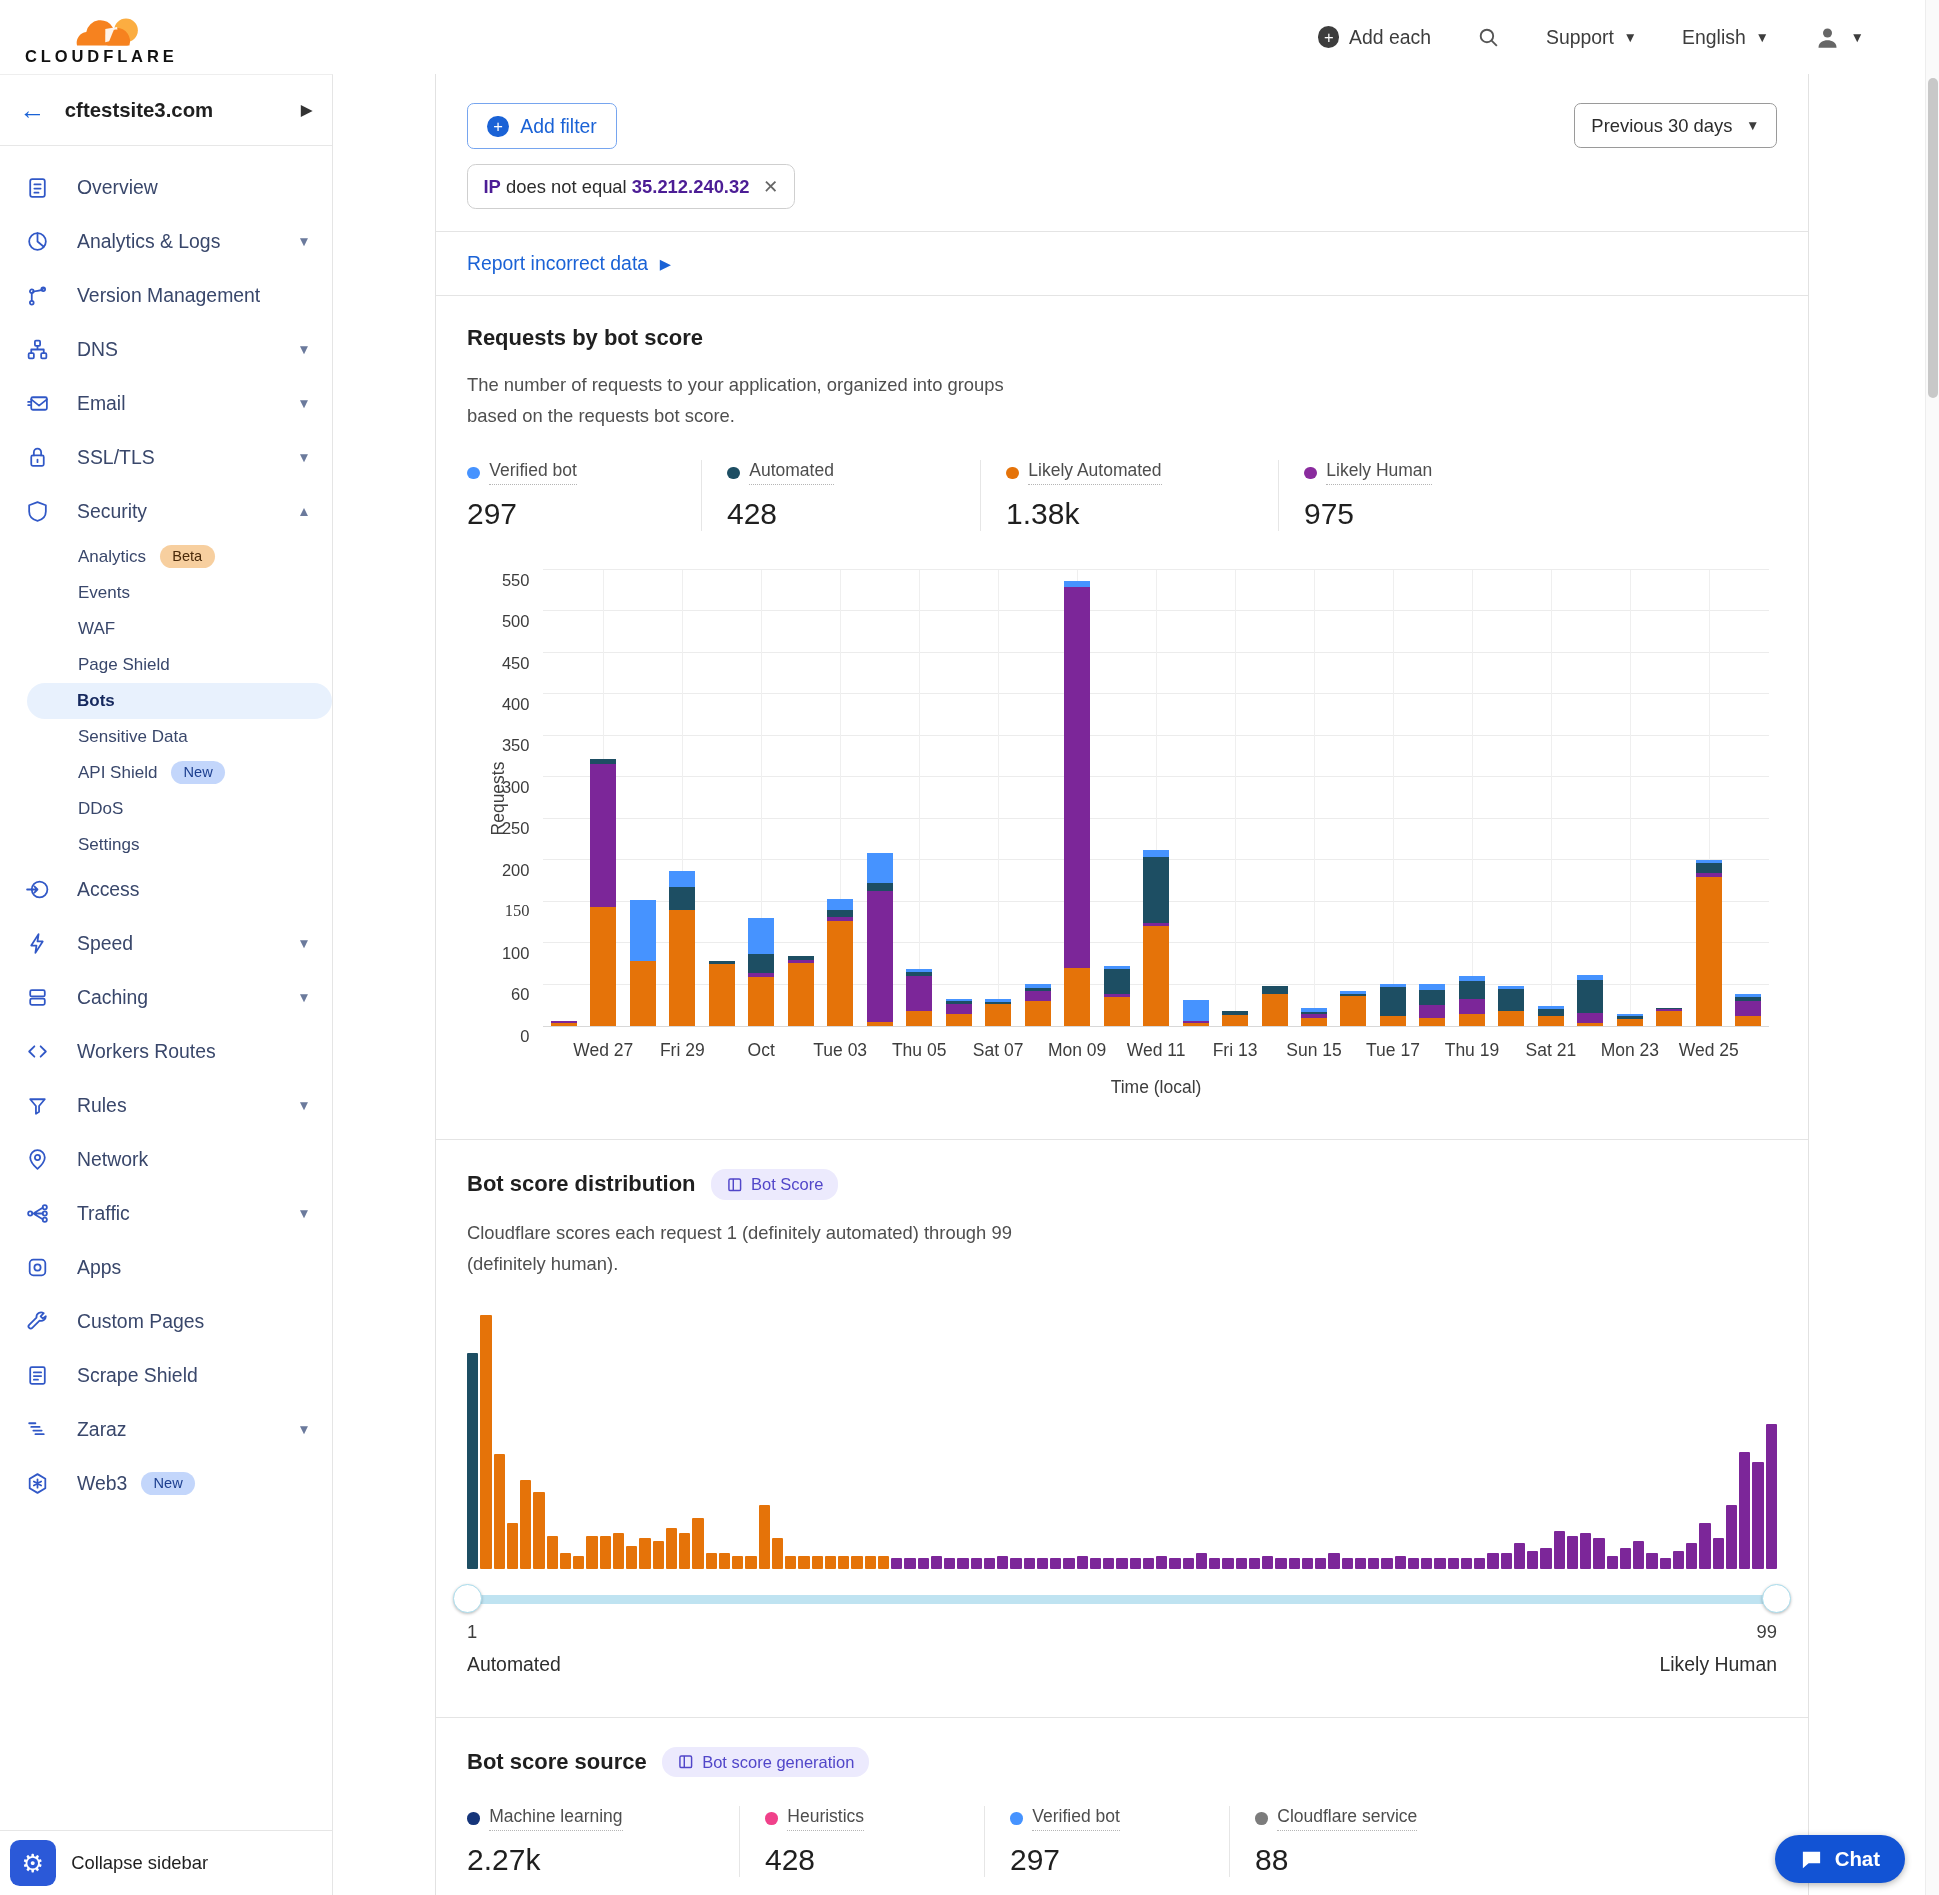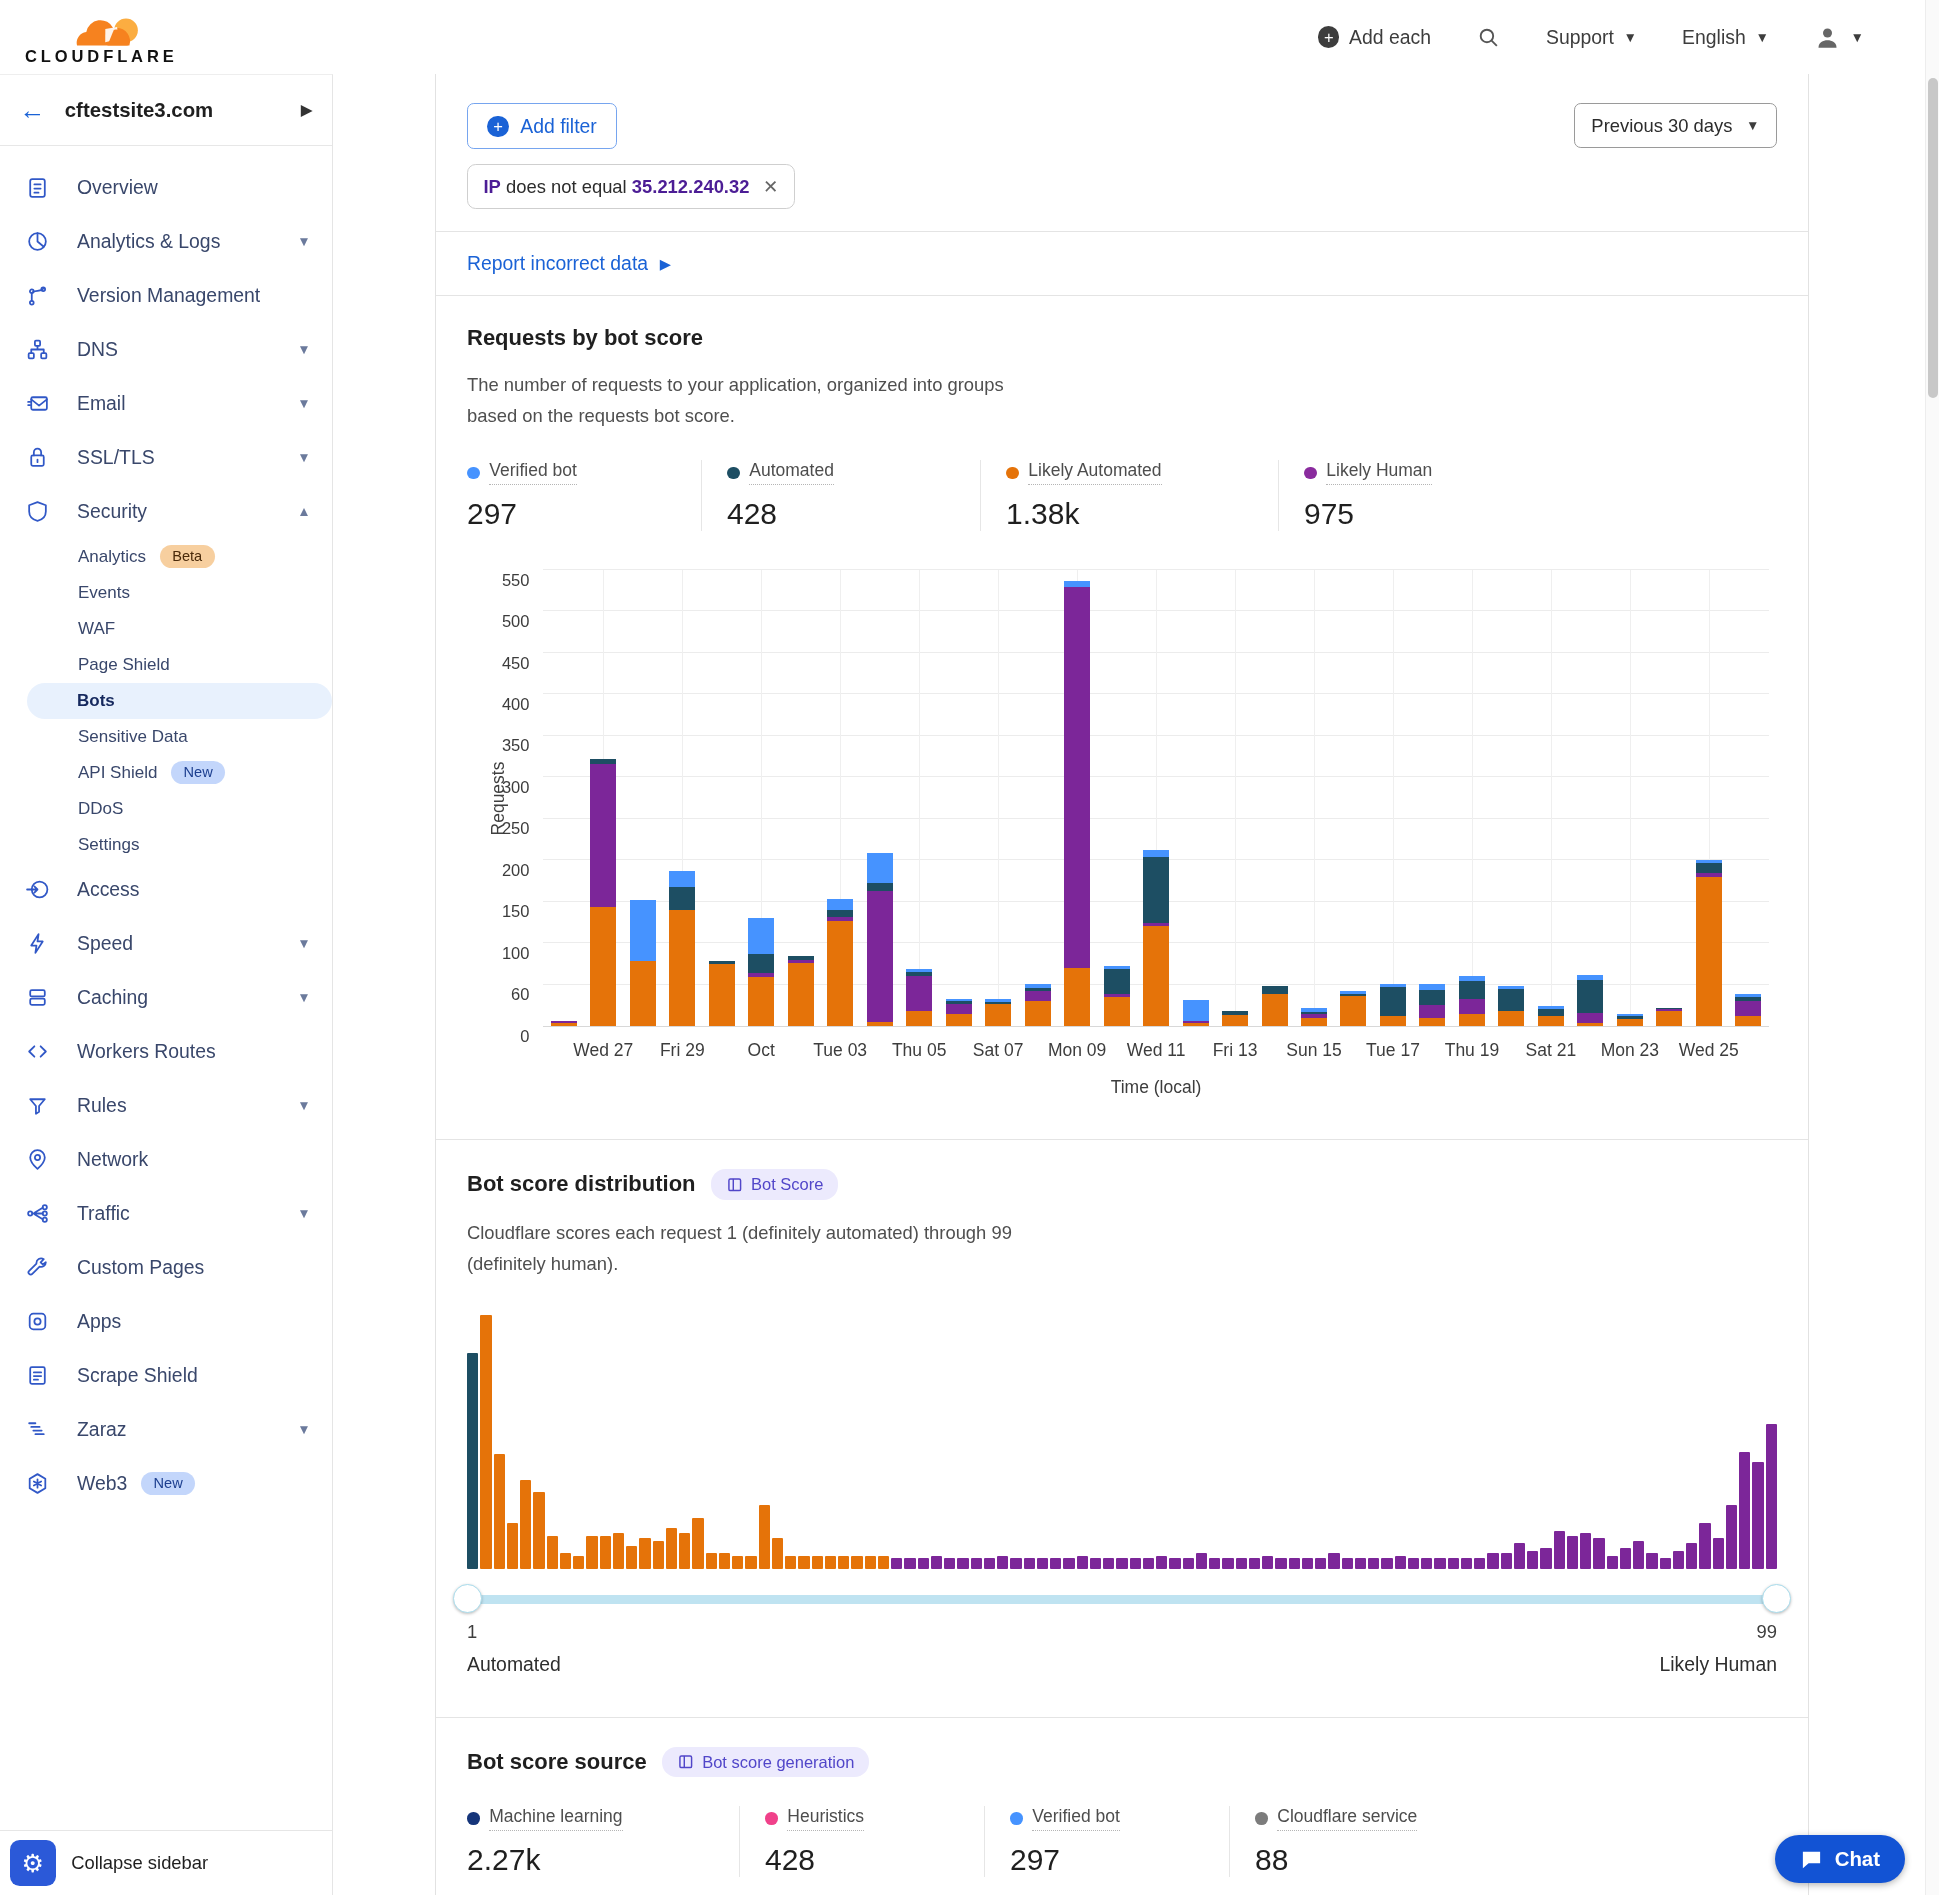--- a/index.html
+++ b/index.html
@@ -298,33 +298,33 @@
             <circle cx="19" cy="18" r="2"></circle>
             <path d="M7 12h10M9.5 11l7.5-4.5M9.5 13l7.5 4.5"></path>
           </svg>
         </span>
         <span class="lbl">Traffic</span>
         <span class="chev">▼</span>
       </div>
       <div class="nav-item">
         <span class="icn">
           <svg class="icon" width="25" height="25" viewBox="0 0 24 24" fill="none" stroke="#3158c7" stroke-width="1.7" stroke-linecap="round" stroke-linejoin="round">
-            <path d="M20 7a4.5 4.5 0 01-6 4.2L7 18.2a2 2 0 11-3-3l7-7A4.5 4.5 0 0118 4l-3 3 2 2z"></path>
-          </svg>
-        </span>
-        <span class="lbl">Custom Pages</span>
-      </div>
-      <div class="nav-item">
-        <span class="icn">
-          <svg class="icon" width="25" height="25" viewBox="0 0 24 24" fill="none" stroke="#3158c7" stroke-width="1.7" stroke-linecap="round" stroke-linejoin="round">
             <rect x="4.5" y="4.5" width="15" height="15" rx="3.5"></rect>
             <circle cx="12" cy="12" r="3"></circle>
           </svg>
         </span>
         <span class="lbl">Apps</span>
+      </div>
+      <div class="nav-item">
+        <span class="icn">
+          <svg class="icon" width="25" height="25" viewBox="0 0 24 24" fill="none" stroke="#3158c7" stroke-width="1.7" stroke-linecap="round" stroke-linejoin="round">
+            <path d="M20 7a4.5 4.5 0 01-6 4.2L7 18.2a2 2 0 11-3-3l7-7A4.5 4.5 0 0118 4l-3 3 2 2z"></path>
+          </svg>
+        </span>
+        <span class="lbl">Custom Pages</span>
       </div>
       <div class="nav-item">
         <span class="icn">
           <svg class="icon" width="25" height="25" viewBox="0 0 24 24" fill="none" stroke="#3158c7" stroke-width="1.7" stroke-linecap="round" stroke-linejoin="round">
             <rect x="5" y="4" width="14" height="16" rx="1.5"></rect>
             <path d="M8.5 9h7M8.5 12.5h7M8.5 16h4"></path>
           </svg>
         </span>
         <span class="lbl">Scrape Shield</span>
       </div>
@@ -399,21 +399,21 @@
             <span class="dot" style="background: rgb(138, 43, 158);"></span>
             <span class="dotted">Likely Human</span>
           </div><div class="stat-value">975</div></div>
       </div>
     <div class="chart-wrap">
       <div class="ygutter" id="ygutter">
         <div class="ylab">Requests</div>
       <div class="ytick" style="bottom: -9.7px;">0</div>
           <div class="ytick" style="bottom: 32px;">60</div>
           <div class="ytick" style="bottom: 73px;">100</div>
-          <div class="ytick" style="bottom: 115px;">150</div>
+          <div class="ytick" style="bottom: 115px; font-family: Liberation Serif, serif;">150</div>
           <div class="ytick" style="bottom: 156px;">200</div>
           <div class="ytick" style="bottom: 198px;">250</div>
           <div class="ytick" style="bottom: 239px;">300</div>
           <div class="ytick" style="bottom: 281px;">350</div>
           <div class="ytick" style="bottom: 322px;">400</div>
           <div class="ytick" style="bottom: 363px;">450</div>
           <div class="ytick" style="bottom: 405px;">500</div>
           <div class="ytick" style="bottom: 446px;">550</div>
         </div>
       <div class="plot" id="plot">

